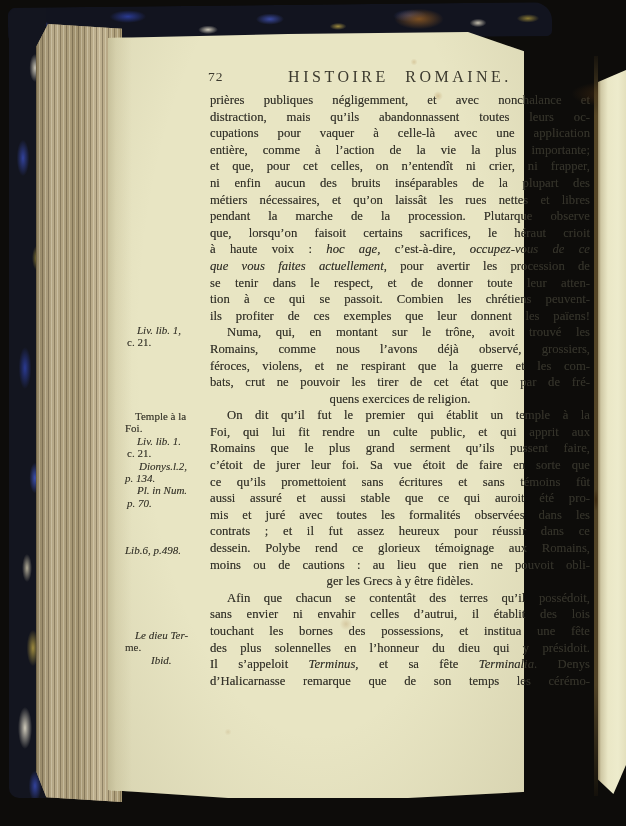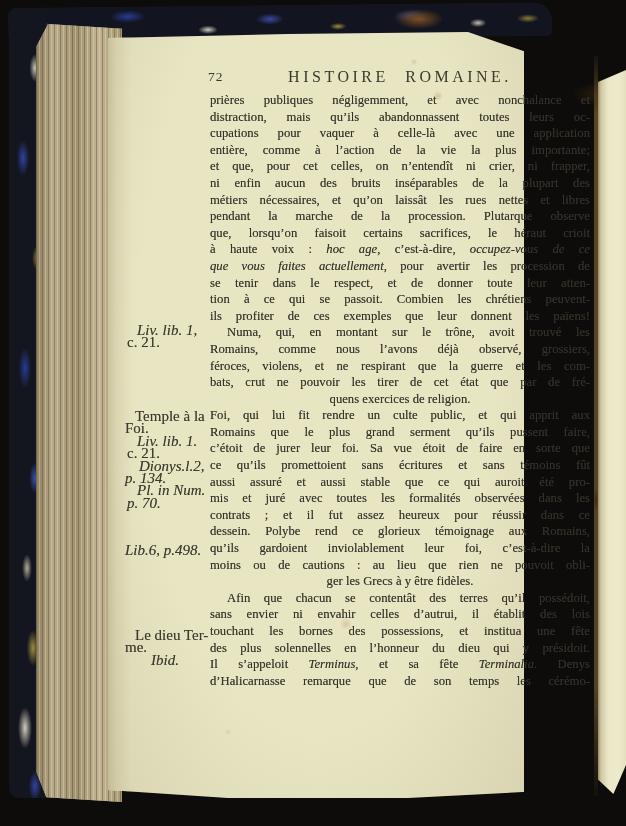--- a/index.html
+++ b/index.html
@@ -108,21 +108,21 @@
     font-size:12.7px;line-height:16.6px;
     text-shadow:0 0 .4px rgba(52,50,42,.55);
   }
   .tl{height:16.6px;overflow:hidden;text-align:center;}
   .tl.just{text-align:justify;text-align-last:justify;}
   .tl.ind{text-indent:17px;}
   .it{font-style:italic;}
   .margin-notes{position:absolute;left:17px;top:0;width:86px;}
   .note{
     position:absolute;left:0;width:86px;
-    font-size:15px;line-height:12.4px;color:#3b392e;
+    font-size:11px;line-height:12.4px;color:#3b392e;
     text-shadow:0 0 .3px rgba(52,50,42,.5);
   }
   .nl{white-space:nowrap;}
 </style>
 </head>
 <body>
 
 <div class="cover-top"></div>
 <div class="cover-left"></div>
 <div class="stain-cover"></div>
@@ -145,21 +145,21 @@
         <div class="nl" style="padding-left: 2px;"><span>c. 21.</span></div>
         <div class="nl" style="padding-left: 14px;"><span class="it">Dionys.l.2,</span></div>
         <div class="nl" style="padding-left: 0px;"><span class="it">p. 134.</span></div>
         <div class="nl" style="padding-left: 12px;"><span class="it">Pl. in Num.</span></div>
         <div class="nl" style="padding-left: 2px;"><span class="it">p. 70.</span></div>
       </div>
       <div class="note" style="top: 512px;">
         <div class="nl" style="padding-left: 0px;"><span class="it">Lib.6, p.498.</span></div>
       </div>
       <div class="note" style="top: 597px;">
-        <div class="nl" style="padding-left: 10px;"><span>Le dieu Ter-</span></div>
+        <div class="nl" style="padding-left: 10px; font-style: italic;"><span>Le dieu Ter-</span></div>
         <div class="nl" style="padding-left: 0px;"><span>me.</span></div>
         <div class="nl" style="padding-left: 26px;"><span class="it">Ibid.</span></div>
       </div>
     </div>
   <div class="body-text" id="body-text">
       <div class="tl just"><span>prières publiques négligemment, et avec nonchalance et</span></div>
       <div class="tl just"><span>distraction, mais qu’ils abandonnassent toutes leurs oc-</span></div>
       <div class="tl just"><span>cupations pour vaquer à celle-là avec une application</span></div>
       <div class="tl just"><span>entière, comme à l’action de la vie la plus importante;</span></div>
       <div class="tl just"><span>et que, pour cet celles, on n’entendît ni crier, ni frapper,</span></div>
@@ -170,29 +170,29 @@
       <div class="tl just"><span>à haute voix : </span><span class="it">hoc age</span><span>, c’est-à-dire, </span><span class="it">occupez-vous de ce</span></div>
       <div class="tl just"><span class="it">que vous faites actuellement</span><span>, pour avertir les procession de</span></div>
       <div class="tl just"><span>se tenir dans le respect, et de donner toute leur atten-</span></div>
       <div class="tl just"><span>tion à ce qui se passoit. Combien les chrétiens peuvent-</span></div>
       <div class="tl just"><span>ils profiter de ces exemples que leur donnent les païens!</span></div>
       <div class="tl just ind"><span>Numa, qui, en montant sur le trône, avoit trouvé les</span></div>
       <div class="tl just"><span>Romains, comme nous l’avons déjà observé, grossiers,</span></div>
       <div class="tl just"><span>féroces, violens, et ne respirant que la guerre et les com-</span></div>
       <div class="tl just"><span>bats, crut ne pouvoir les tirer de cet état que par de fré-</span></div>
       <div class="tl"><span>quens exercices de religion.</span></div>
+      <div class="tl just ind"><span>On dit qu’il fut le premier qui établit un temple à la</span></div>
       <div class="tl just"><span>Foi, qui lui fit rendre un culte public, et qui apprit aux</span></div>
       <div class="tl just"><span>Romains que le plus grand serment qu’ils pussent faire,</span></div>
       <div class="tl just"><span>c’étoit de jurer leur foi. Sa vue étoit de faire en sorte que</span></div>
       <div class="tl just"><span>ce qu’ils promettoient sans écritures et sans témoins fût</span></div>
       <div class="tl just"><span>aussi assuré et aussi stable que ce qui auroit été pro-</span></div>
       <div class="tl just"><span>mis et juré avec toutes les formalités observées dans les</span></div>
       <div class="tl just"><span>contrats ; et il fut assez heureux pour réussir dans ce</span></div>
       <div class="tl just"><span>dessein. Polybe rend ce glorieux témoignage aux Romains,</span></div>
-      <div class="tl just"><span>qu’ils gardoient inviolablement leur foi, c’est-à-dire la</span></div>
       <div class="tl just"><span>moins ou de cautions : au lieu que rien ne pouvoit obli-</span></div>
       <div class="tl"><span>ger les Grecs à y être fidèles.</span></div>
       <div class="tl just ind"><span>Afin que chacun se contentât des terres qu’il possédoit,</span></div>
       <div class="tl just"><span>sans envier ni envahir celles d’autrui, il établit des lois</span></div>
       <div class="tl just"><span>touchant les bornes des possessions, et institua une fête</span></div>
       <div class="tl just"><span>des plus solennelles en l’honneur du dieu qui y présidoit.</span></div>
       <div class="tl just"><span>Il s’appeloit </span><span class="it">Terminus</span><span>, et sa fête </span><span class="it">Terminalia</span><span>. Denys</span></div>
       <div class="tl just"><span>d’Halicarnasse remarque que de son temps les cérémo-</span></div>
     </div>
   <div class="stain-top"></div>

